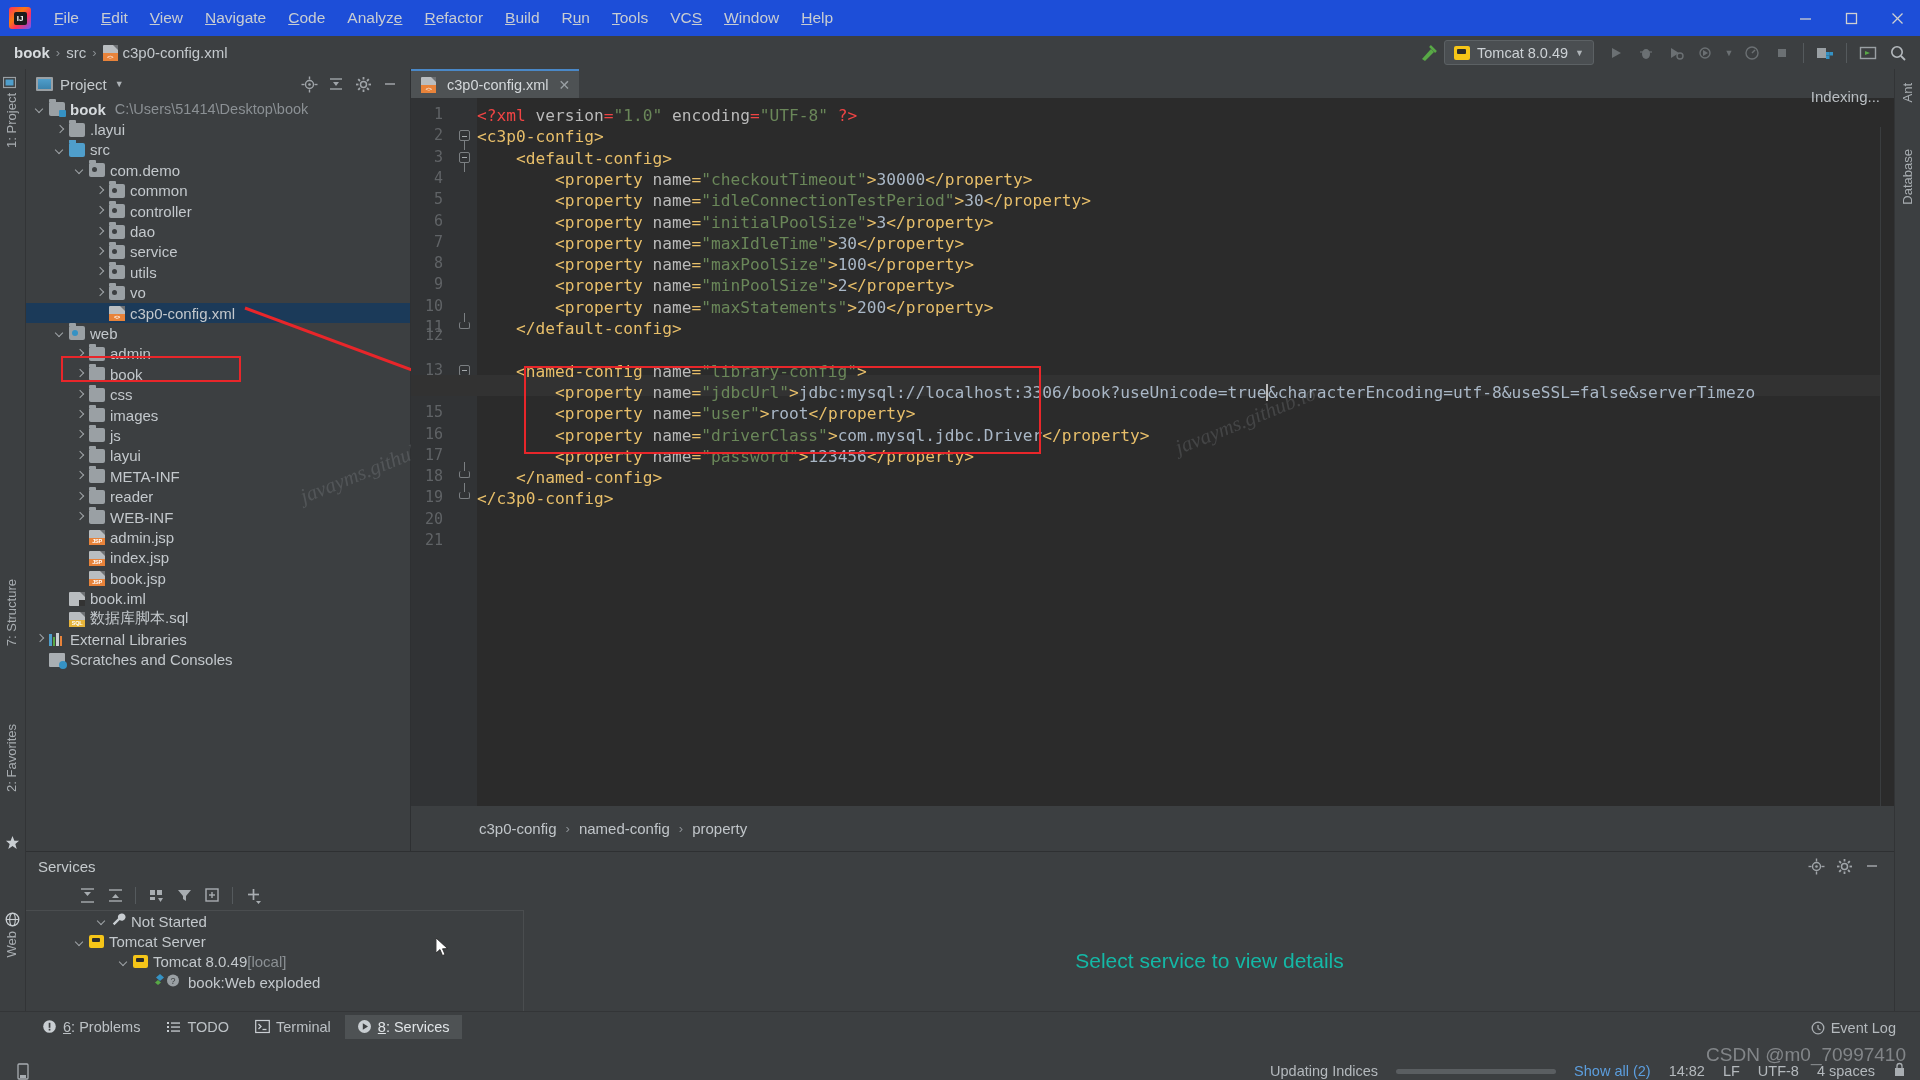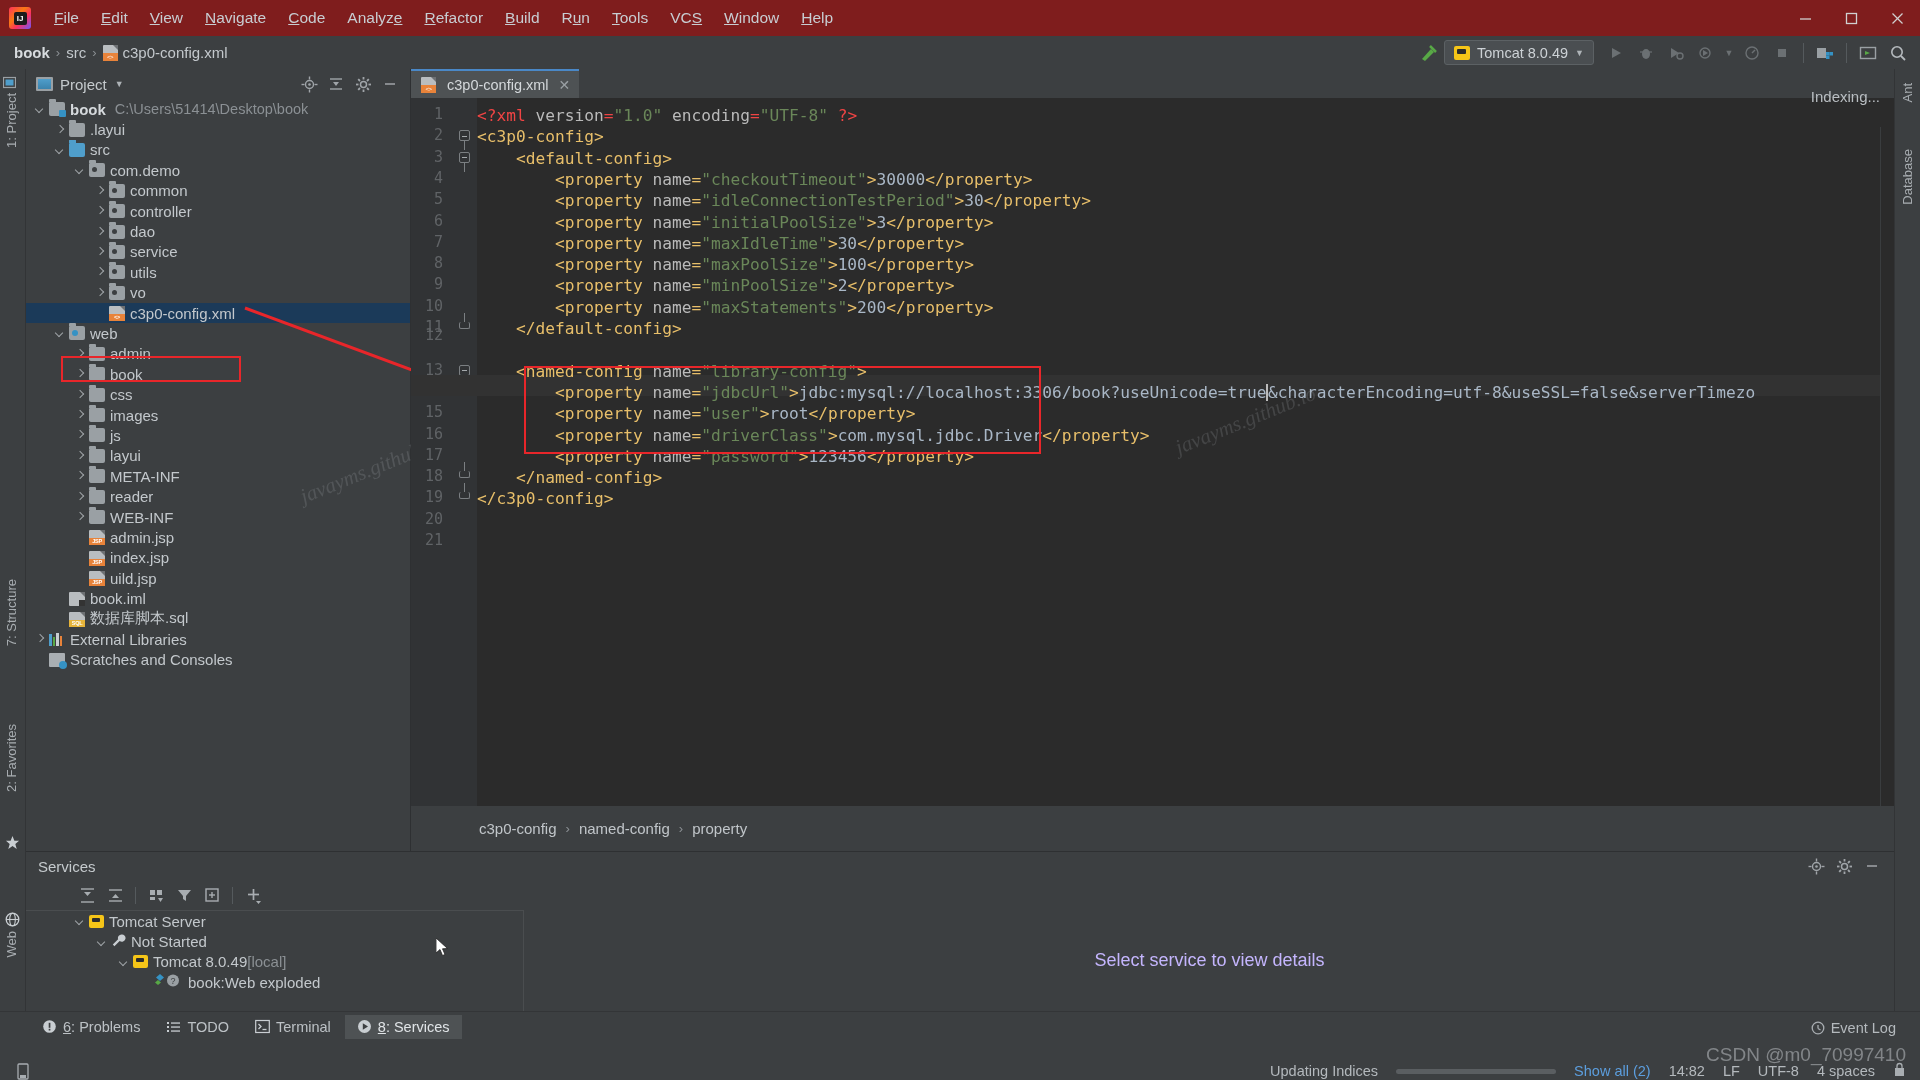--- a/index.html
+++ b/index.html
@@ -8,21 +8,21 @@
     background: #3c3f41;
     font-family: "Liberation Sans", sans-serif;
     overflow: hidden;
     -webkit-font-smoothing: antialiased;
   }
   .app { position: relative; width: 1920px; height: 1080px; background: #3c3f41; color: #bbbbbb; }
 
   
   .titlebar {
     position: absolute; left: 0; top: 0; width: 1920px; height: 36px;
-    background: #7f1d1d; display: flex; align-items: center;
+    background: #1d4ed8; display: flex; align-items: center;
   }
   .ij-logo {
     width: 22px; height: 22px; margin-left: 9px; margin-right: 12px;
     border-radius: 3px; position: relative; flex: none;
     background: linear-gradient(135deg,#fe315d 0%,#f97a12 38%,#fe315d 62%,#6b57ff 100%);
     display:flex;align-items:center;justify-content:center;
   }
   .ij-logo .ij-inner {
     width: 13px; height: 13px; background: #1b1b1b; border-radius: 2px;
     color:#fff; font-size: 8px; font-weight: bold; line-height:13px; text-align:center;
@@ -248,21 +248,21 @@
   .svc-toolbar {
     position:absolute; top:28px; left:0; width:498px; height:31px; display:flex;
     align-items:center; gap:2px; padding-left: 48px; border-bottom:1px solid #4a4d4f;
   }
   .svc-tb-ico { width:26px;height:24px;display:flex;align-items:center;justify-content:center;
                 color:#a8adb1; font-size:14px; position:relative; }
   .svc-tree { position:absolute; top:59px; left:0; width:498px; bottom:0; font-size:15px;
               border-right:1px solid #4a4d4f; }
   .svc-right { position:absolute; top:28px; left:499px; right:0; bottom:0;
                display:flex; align-items:center; justify-content:center; }
-  .svc-placeholder { color:#c4b5fd; font-size:18px; }
+  .svc-placeholder { color:#14b8a6; font-size:21px; }
   .svcrow { height:20.4px; display:flex; align-items:center; color:#c3c8cc; white-space:nowrap; }
   .cat-ico { width:15px;height:13px;flex:none;margin-right:5px;background:#f5c518;border-radius:2px;position:relative; }
   .cat-ico::after{content:"";position:absolute;left:3px;top:3px;width:8px;height:4px;background:#2b2b2b;border-radius:1px;}
   .cursor-ptr {
     position:absolute; width:0;height:0; pointer-events:none;
   }
 
   
   .bottom-tabs {
     position: absolute; left: 0; bottom: 39px; width: 1920px; height: 30px; background: #3c3f41;
@@ -640,21 +640,21 @@
             <span class="tag jsp">JSP</span>
           </span>
           <span class="tlabel">index.jsp</span>
         </div>
         <div class="trow">
           <span style="width: 48px; flex: 0 0 auto;"></span>
           <span class="arrow"></span>
           <span class="fico file">
             <span class="tag jsp">JSP</span>
           </span>
-          <span class="tlabel">uild.jsp</span>
+          <span class="tlabel">book.jsp</span>
         </div>
         <div class="trow">
           <span style="width: 28px; flex: 0 0 auto;"></span>
           <span class="arrow"></span>
           <span class="fico iml"></span>
           <span class="tlabel">book.iml</span>
         </div>
         <div class="trow">
           <span style="width: 28px; flex: 0 0 auto;"></span>
           <span class="arrow"></span>
@@ -843,32 +843,32 @@
       <div class="svc-tb-ico">
           <svg width="17" height="17">
             <line x1="8.5" y1="2" x2="8.5" y2="13" stroke="#a8adb1" stroke-width="1.7"></line>
             <line x1="3" y1="7.5" x2="14" y2="7.5" stroke="#a8adb1" stroke-width="1.7"></line>
             <polygon points="11,14 16,14 13.5,17" fill="#a8adb1"></polygon>
           </svg>
         </div>
     </div>
     <div class="svc-tree" id="svctree">
         <div class="svcrow">
-          <span style="width: 48px; flex: 0 0 auto;"></span>
-          <span class="arrow d"></span>
-          <span class="cat-ico" style="flex: 0 0 auto; margin-right: 5px;"></span>
-          <span>Tomcat Server</span>
-        </div>
-        <div class="svcrow">
           <span style="width: 70px; flex: 0 0 auto;"></span>
           <span class="arrow d"></span>
           <span style="flex: 0 0 auto; margin-right: 5px;"><svg width="15" height="15" viewBox="0 0 15 15">
               <path d="M10.5 1.5a3.6 3.6 0 0 0-3.4 4.8L1.8 11.6l1.6 1.6 5.3-5.3a3.6 3.6 0 1 0 1.8-6.4z" fill="#c9ced2"></path>
             </svg></span>
           <span>Not Started</span>
+        </div>
+        <div class="svcrow">
+          <span style="width: 48px; flex: 0 0 auto;"></span>
+          <span class="arrow d"></span>
+          <span class="cat-ico" style="flex: 0 0 auto; margin-right: 5px;"></span>
+          <span>Tomcat Server</span>
         </div>
         <div class="svcrow">
           <span style="width: 92px; flex: 0 0 auto;"></span>
           <span class="arrow d"></span>
           <span class="cat-ico" style="flex: 0 0 auto; margin-right: 5px;"></span>
           <span>Tomcat 8.0.49</span>
           <span style="color: rgb(139, 144, 148);"> [local]</span>
         </div>
         <div class="svcrow">
           <span style="width: 114px; flex: 0 0 auto;"></span>

